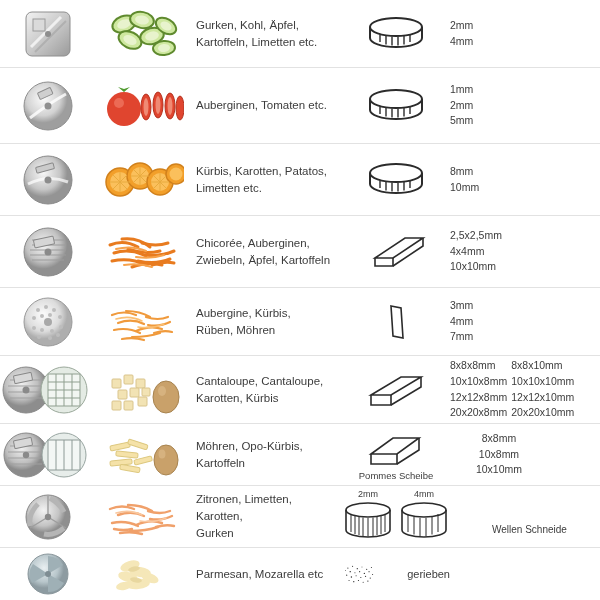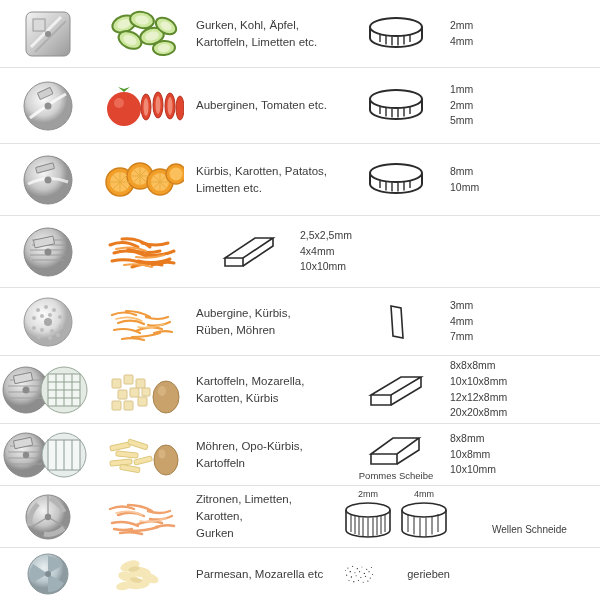--- a/index.html
+++ b/index.html
@@ -294,20 +294,24 @@
           <path d="M36 36 q18 4 32 -2"></path>
           <path d="M26 24 q16 6 32 2"></path>
           <path d="M50 40 q12 -4 22 -2"></path>
         </g>
         <g stroke="#f7a24b" stroke-width="2" stroke-linecap="round" fill="none">
           <path d="M14 24 q16 -4 30 2"></path>
           <path d="M34 32 q16 2 28 -2"></path>
           <path d="M22 40 q16 -2 28 2"></path>
         </g>
       </svg>
+    </div>
+    <div class="cell-desc">
+      <div>Chicorée, Auberginen,</div>
+      <div>Zwiebeln, Äpfel, Kartoffeln</div>
     </div>
     <div class="cell-shape">
       <svg width="70" height="44" viewBox="0 0 70 44">
         <path d="M14 28 L44 8 L62 8 L32 28 Z" fill="none" stroke="#2b2b2b" stroke-width="1.6"></path>
         <path d="M14 28 L14 36 L32 36 L32 28" fill="none" stroke="#2b2b2b" stroke-width="1.6"></path>
         <path d="M32 36 L62 16 L62 8" fill="none" stroke="#2b2b2b" stroke-width="1.6"></path>
       </svg>
     </div>
     <div class="cell-sizes">
       <div>2,5x2,5mm</div>
@@ -416,38 +420,44 @@
             <rect x="8" y="38" width="9" height="9" rx="1"></rect>
           <rect x="20" y="38" width="9" height="9" rx="1"></rect>
             <rect x="34" y="34" width="9" height="9" rx="1"></rect>
           <rect x="38" y="25" width="8" height="8" rx="1"></rect>
         </g>
         <ellipse cx="62" cy="34" rx="13" ry="16" fill="#c9a16a" stroke="#a7834f"></ellipse>
         <ellipse cx="58" cy="28" rx="4" ry="5" fill="#d9b684" opacity="0.8"></ellipse>
       </svg>
     </div>
     <div class="cell-desc">
-      <div>Kartoffeln, Mozarella,</div>
+      <div>Cantaloupe, Cantaloupe,</div>
       <div>Karotten, Kürbis</div>
     </div>
     <div class="cell-shape">
       <svg width="70" height="46" viewBox="0 0 70 46">
         <path d="M10 28 L40 10 L60 10 L30 28 Z" fill="none" stroke="#2b2b2b" stroke-width="1.6"></path>
         <path d="M10 28 L10 38 L30 38 L30 28" fill="none" stroke="#2b2b2b" stroke-width="1.6"></path>
         <path d="M30 38 L60 20 L60 10" fill="none" stroke="#2b2b2b" stroke-width="1.6"></path>
       </svg>
     </div>
     <div class="cell-sizes">
       <div class="sizes-cols">
         <div>
           <div>8x8x8mm</div>
           <div>10x10x8mm</div>
           <div>12x12x8mm</div>
           <div>20x20x8mm</div>
         </div>
+        <div>
+          <div>8x8x10mm</div>
+          <div>10x10x10mm</div>
+          <div>12x12x10mm</div>
+          <div>20x20x10mm</div>
+        </div>
       </div>
     </div>
   </div>
 
   <div class="row" style="height:62px;">
     <div class="cell-disc">
       <svg width="92" height="54" viewBox="0 0 92 54">
         <defs>
           <radialGradient id="g7" cx="40%" cy="35%">
             <stop offset="0%" stop-color="#efefef"></stop>
@@ -489,21 +499,21 @@
       <div class="shape-wrap">
         <svg width="72" height="42" viewBox="0 0 72 42">
           <path d="M12 26 L34 10 L60 10 L38 26 Z" fill="none" stroke="#2b2b2b" stroke-width="1.6"></path>
           <path d="M12 26 L12 36 L38 36 L38 26" fill="none" stroke="#2b2b2b" stroke-width="1.6"></path>
           <path d="M38 36 L60 22 L60 10" fill="none" stroke="#2b2b2b" stroke-width="1.6"></path>
         </svg>
         <div class="shape-label">Pommes Scheibe</div>
       </div>
     </div>
     <div class="cell-sizes">
-      <div style="text-align:left; padding-right:46px;">
+      <div style="text-align:center; padding-right:46px;">
         <div>8x8mm</div>
         <div>10x8mm</div>
         <div>10x10mm</div>
       </div>
     </div>
   </div>
 
   <div class="row" style="height:62px;justify-content:center;">
     <div class="cell-disc">
       <svg width="56" height="54" viewBox="0 0 56 54">

